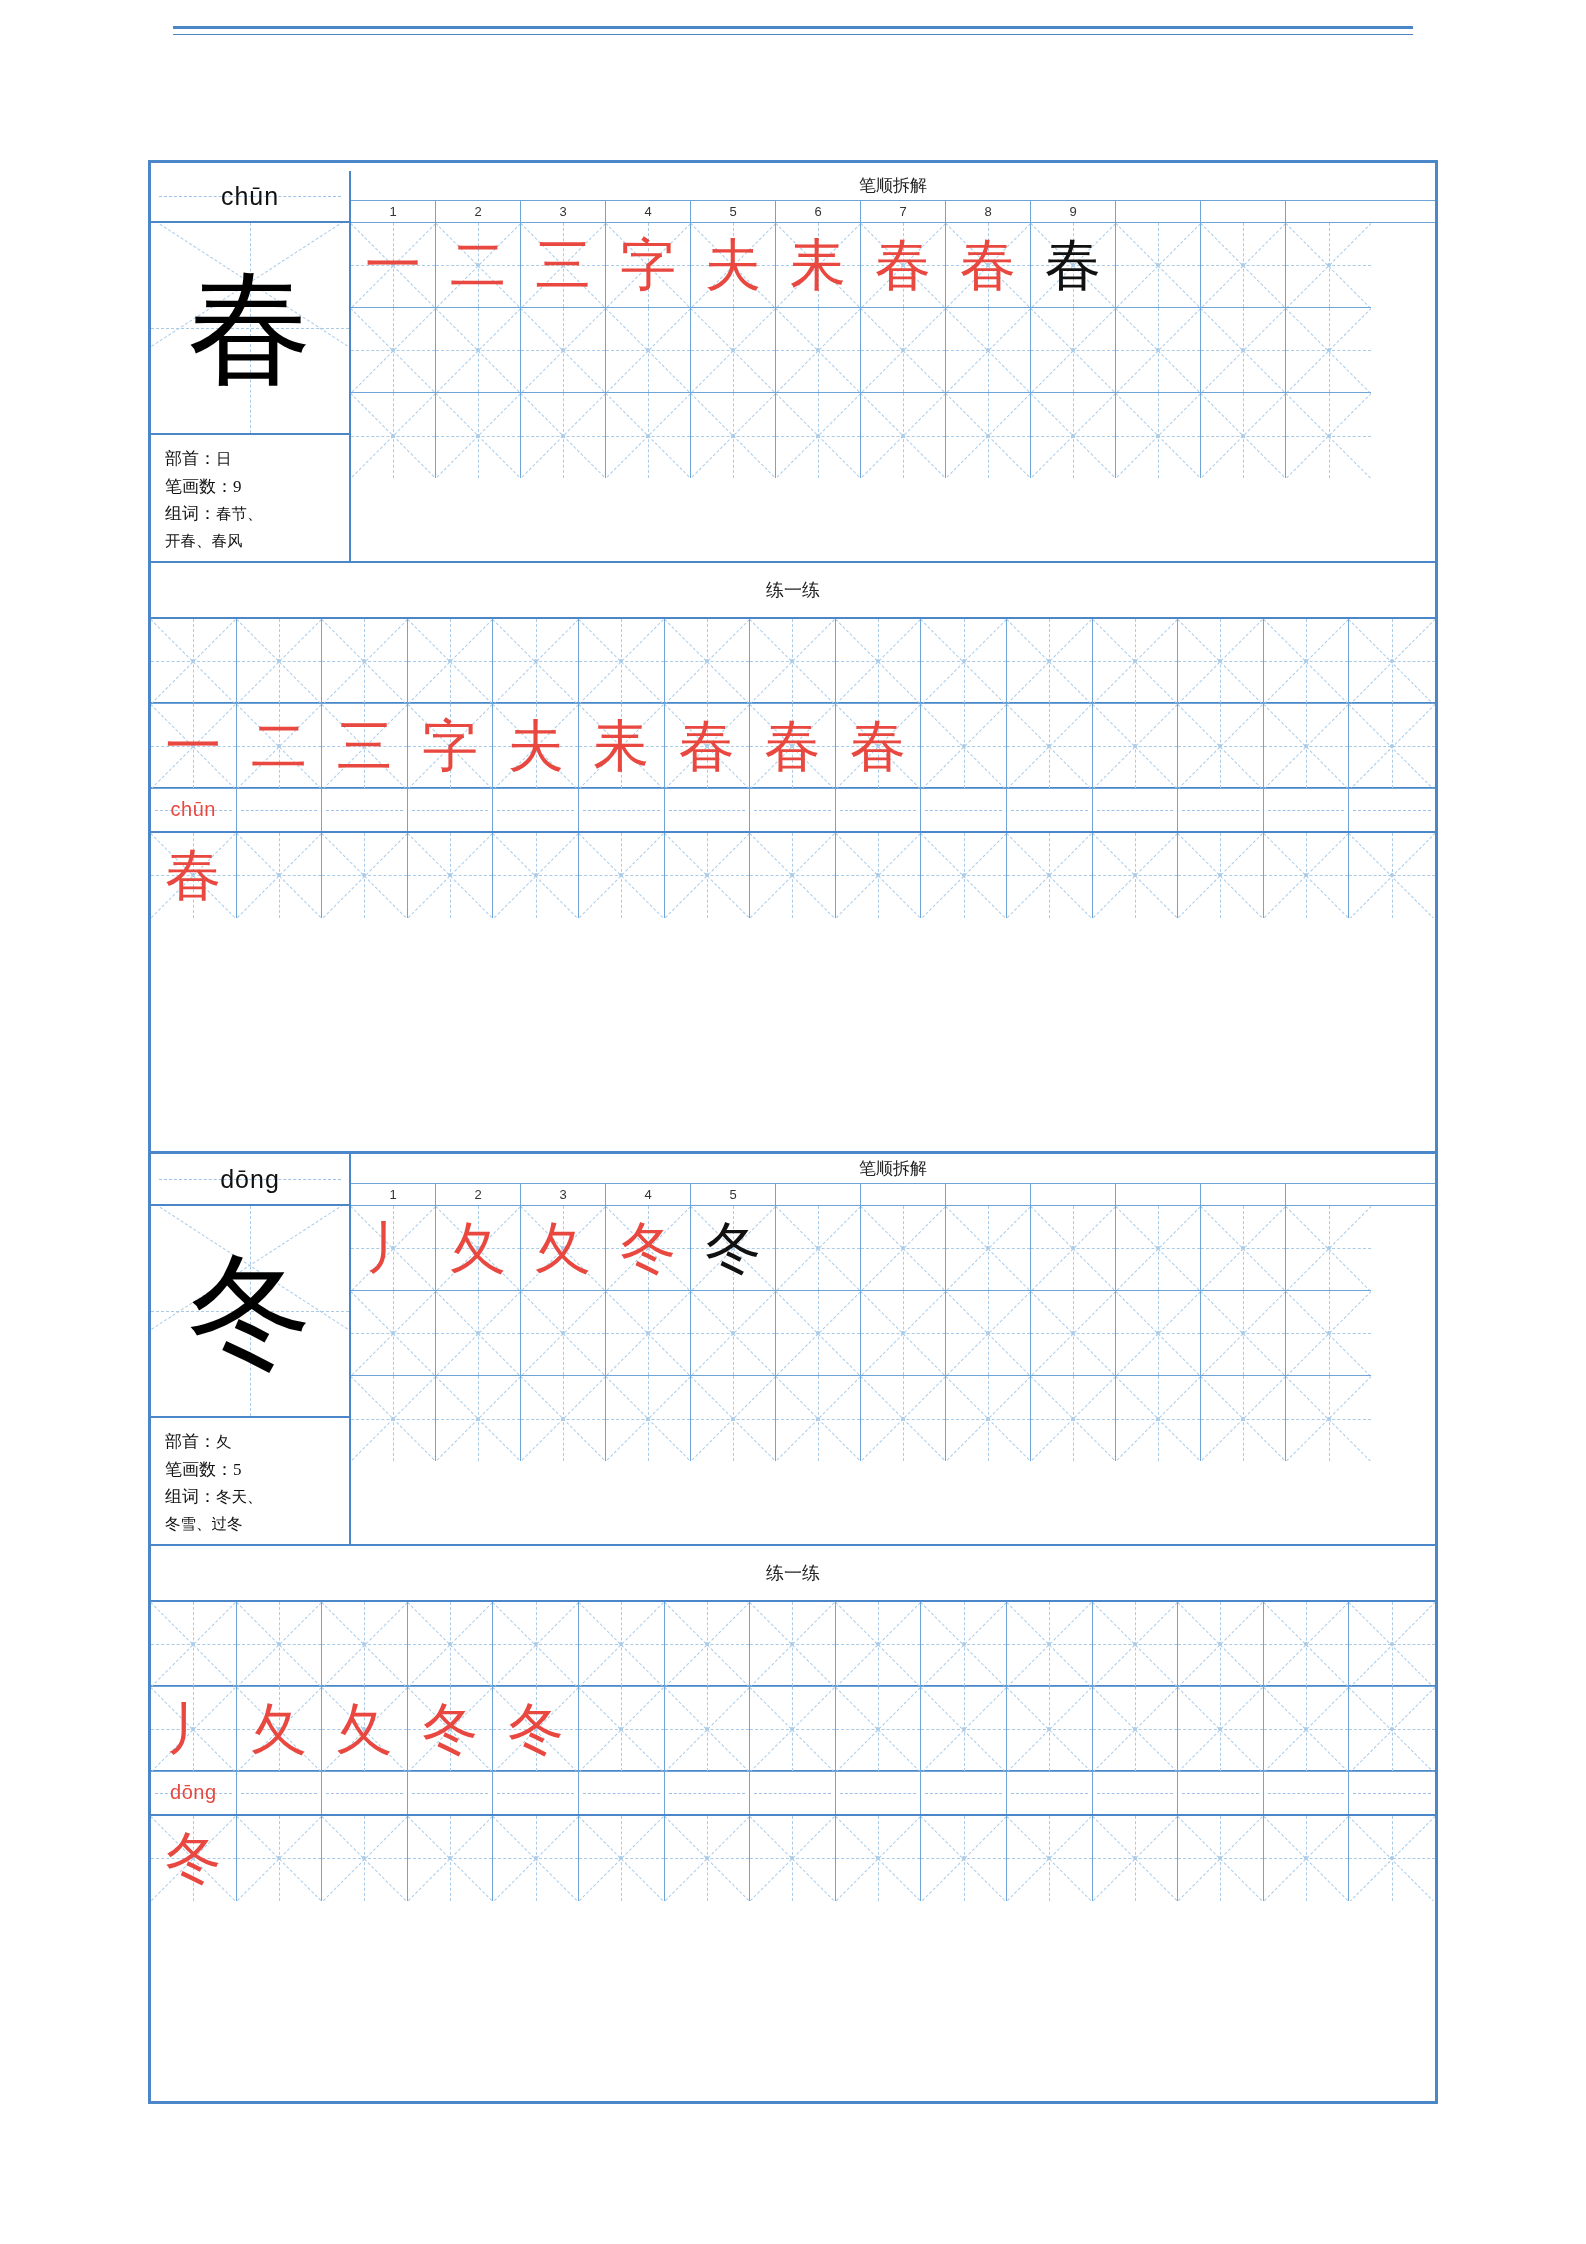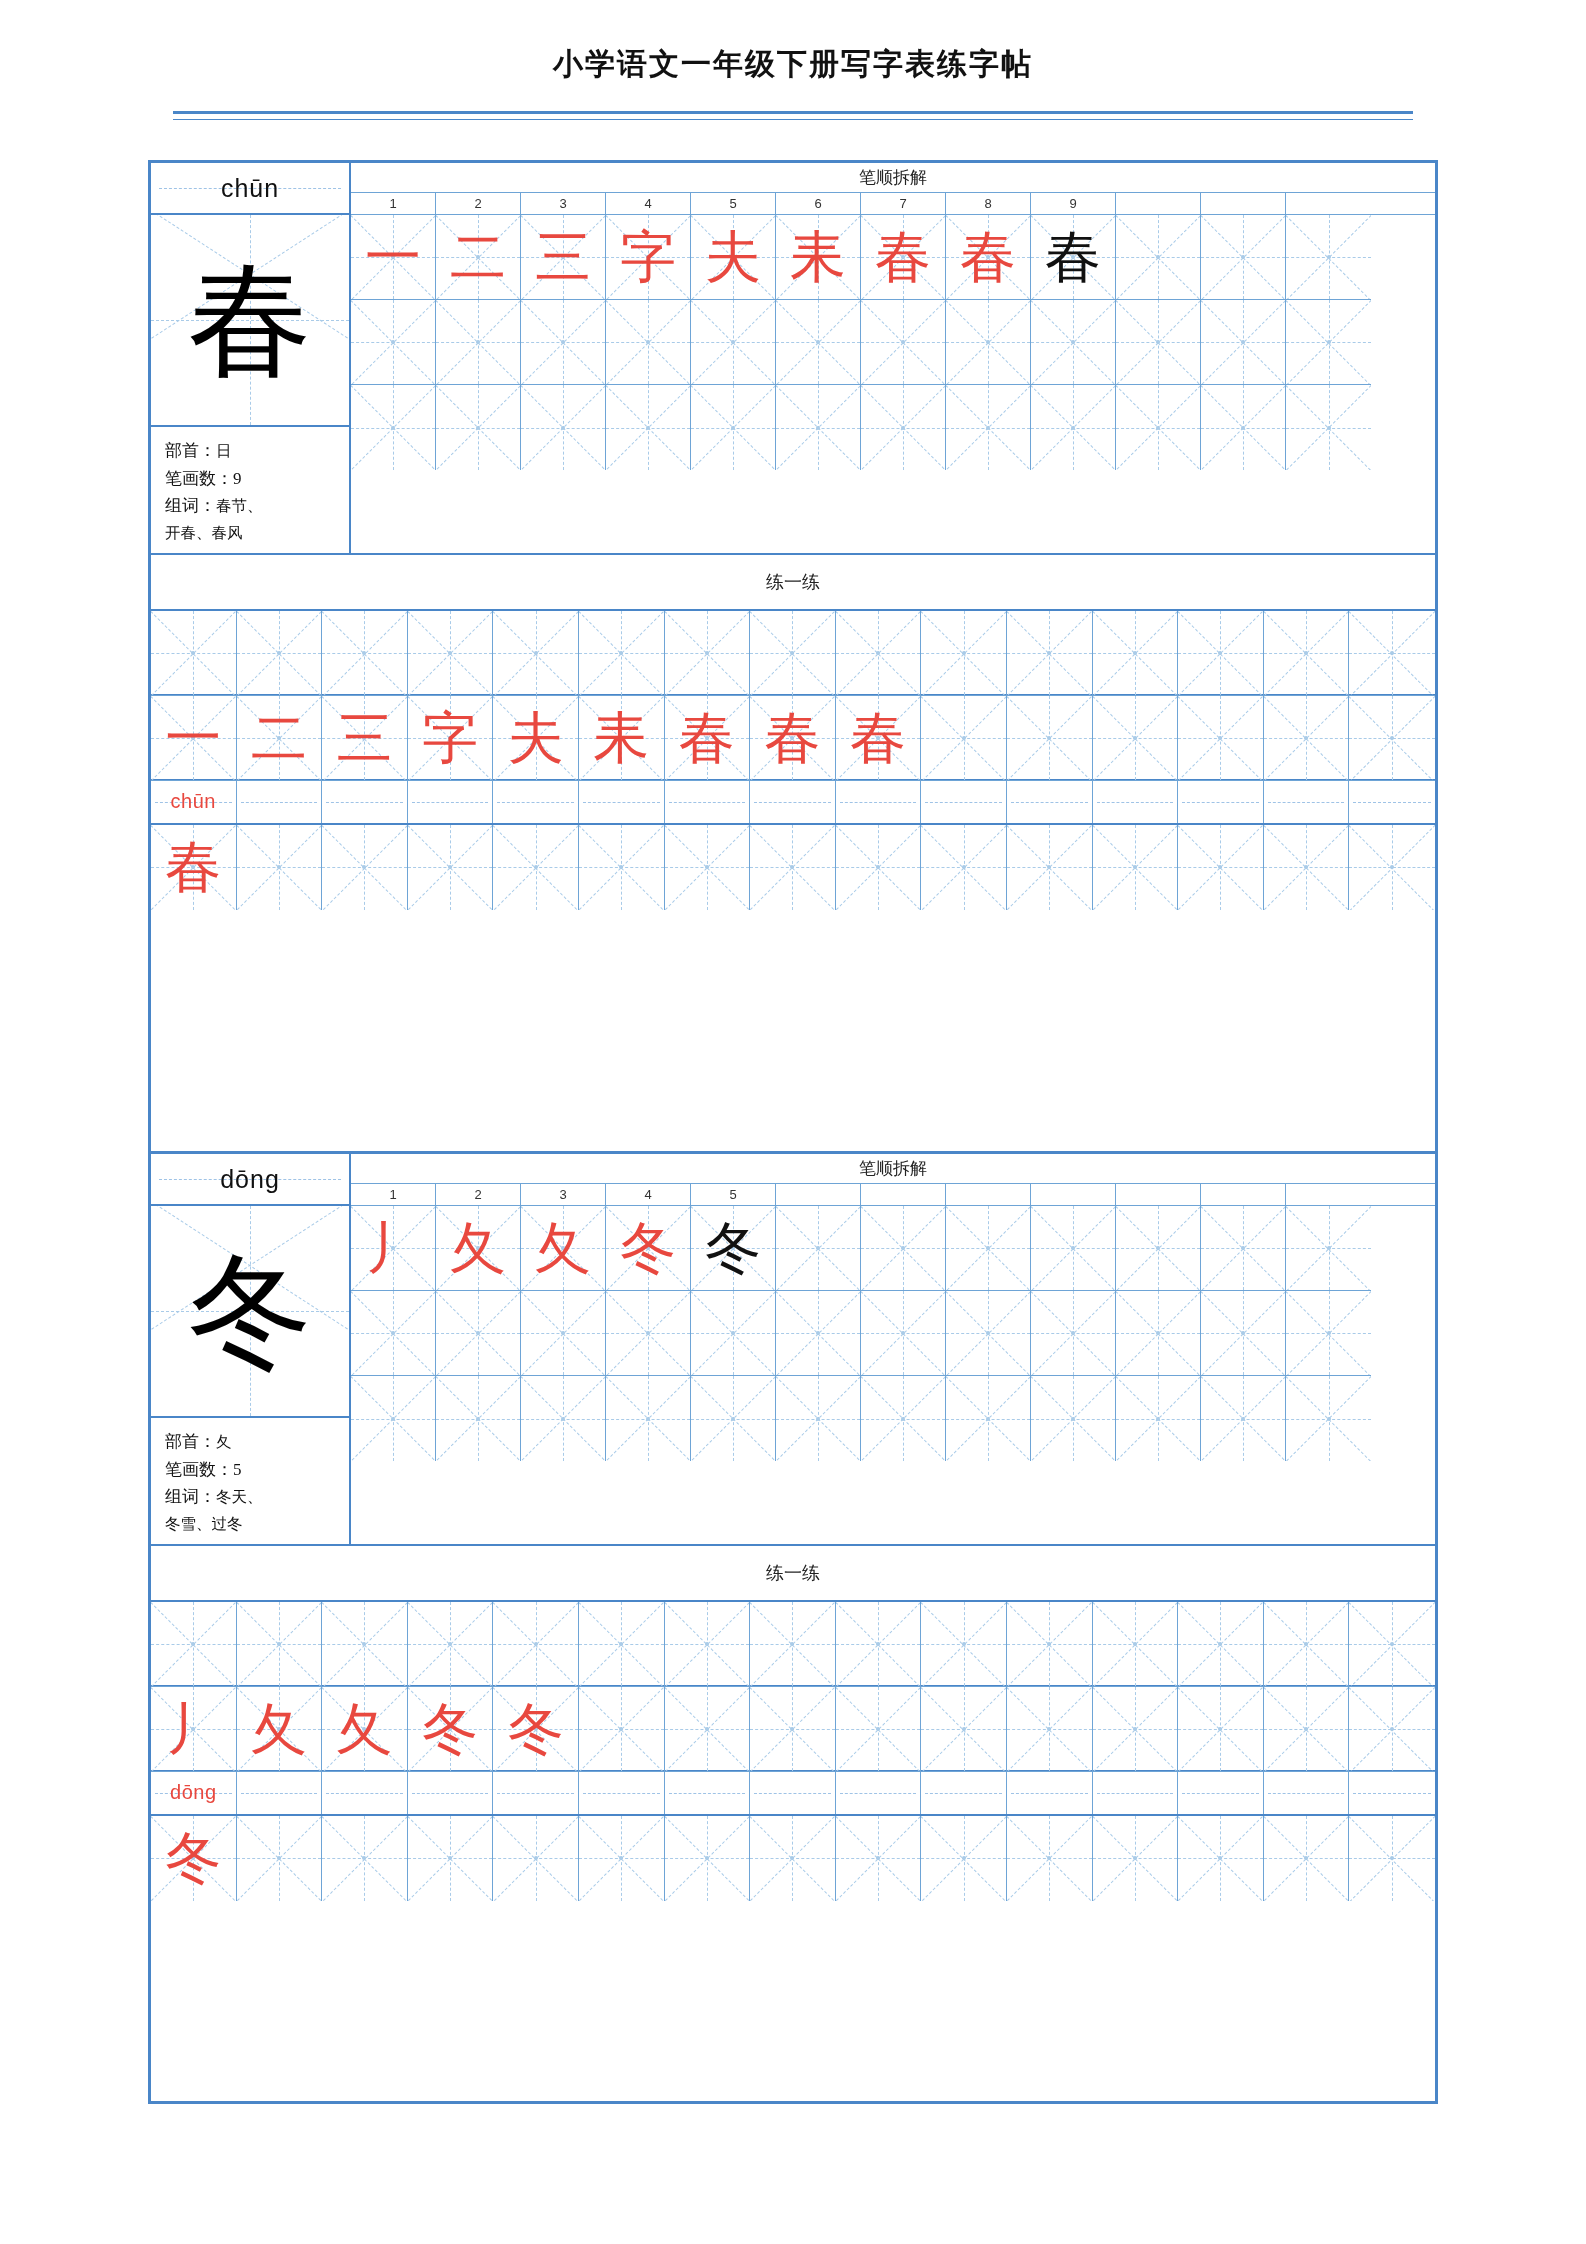--- a/index.html
+++ b/index.html
@@ -34,21 +34,21 @@
     border:3px solid #4a86c8;
     box-sizing:border-box;
   }
 
   
   .char-block{
     position:absolute;
     left:0;width:1284px;
     box-sizing:border-box;
   }
-  .block-1{top:0;}
+  .block-1{top:8px;}
   .block-2{top:988px;}
 
   .top-row{
     display:flex;
     border-bottom:2px solid #4a86c8;
     box-sizing:border-box;
   }
   .info-col{
     width:200px;
     border-right:2px solid #4a86c8;
@@ -189,21 +189,20 @@
     font-size:20px;color:#e8483f;z-index:3;letter-spacing:0.5px;
   }
   .last-row{display:flex;height:85px;box-sizing:border-box;}
   .last-row .cell{width:85.6px;border-bottom:none;}
 </style>
 </head>
 <body>
 
 <div class="page">
 
-  <div class="title">小学语文一年级下册写字表练字帖</div>
   <div class="title-rules">
     <div class="r1"></div>
     <div class="r2"></div>
   </div>
 
   <div class="sheet">
 
     <div class="char-block block-1">
 
       <div class="top-row">

